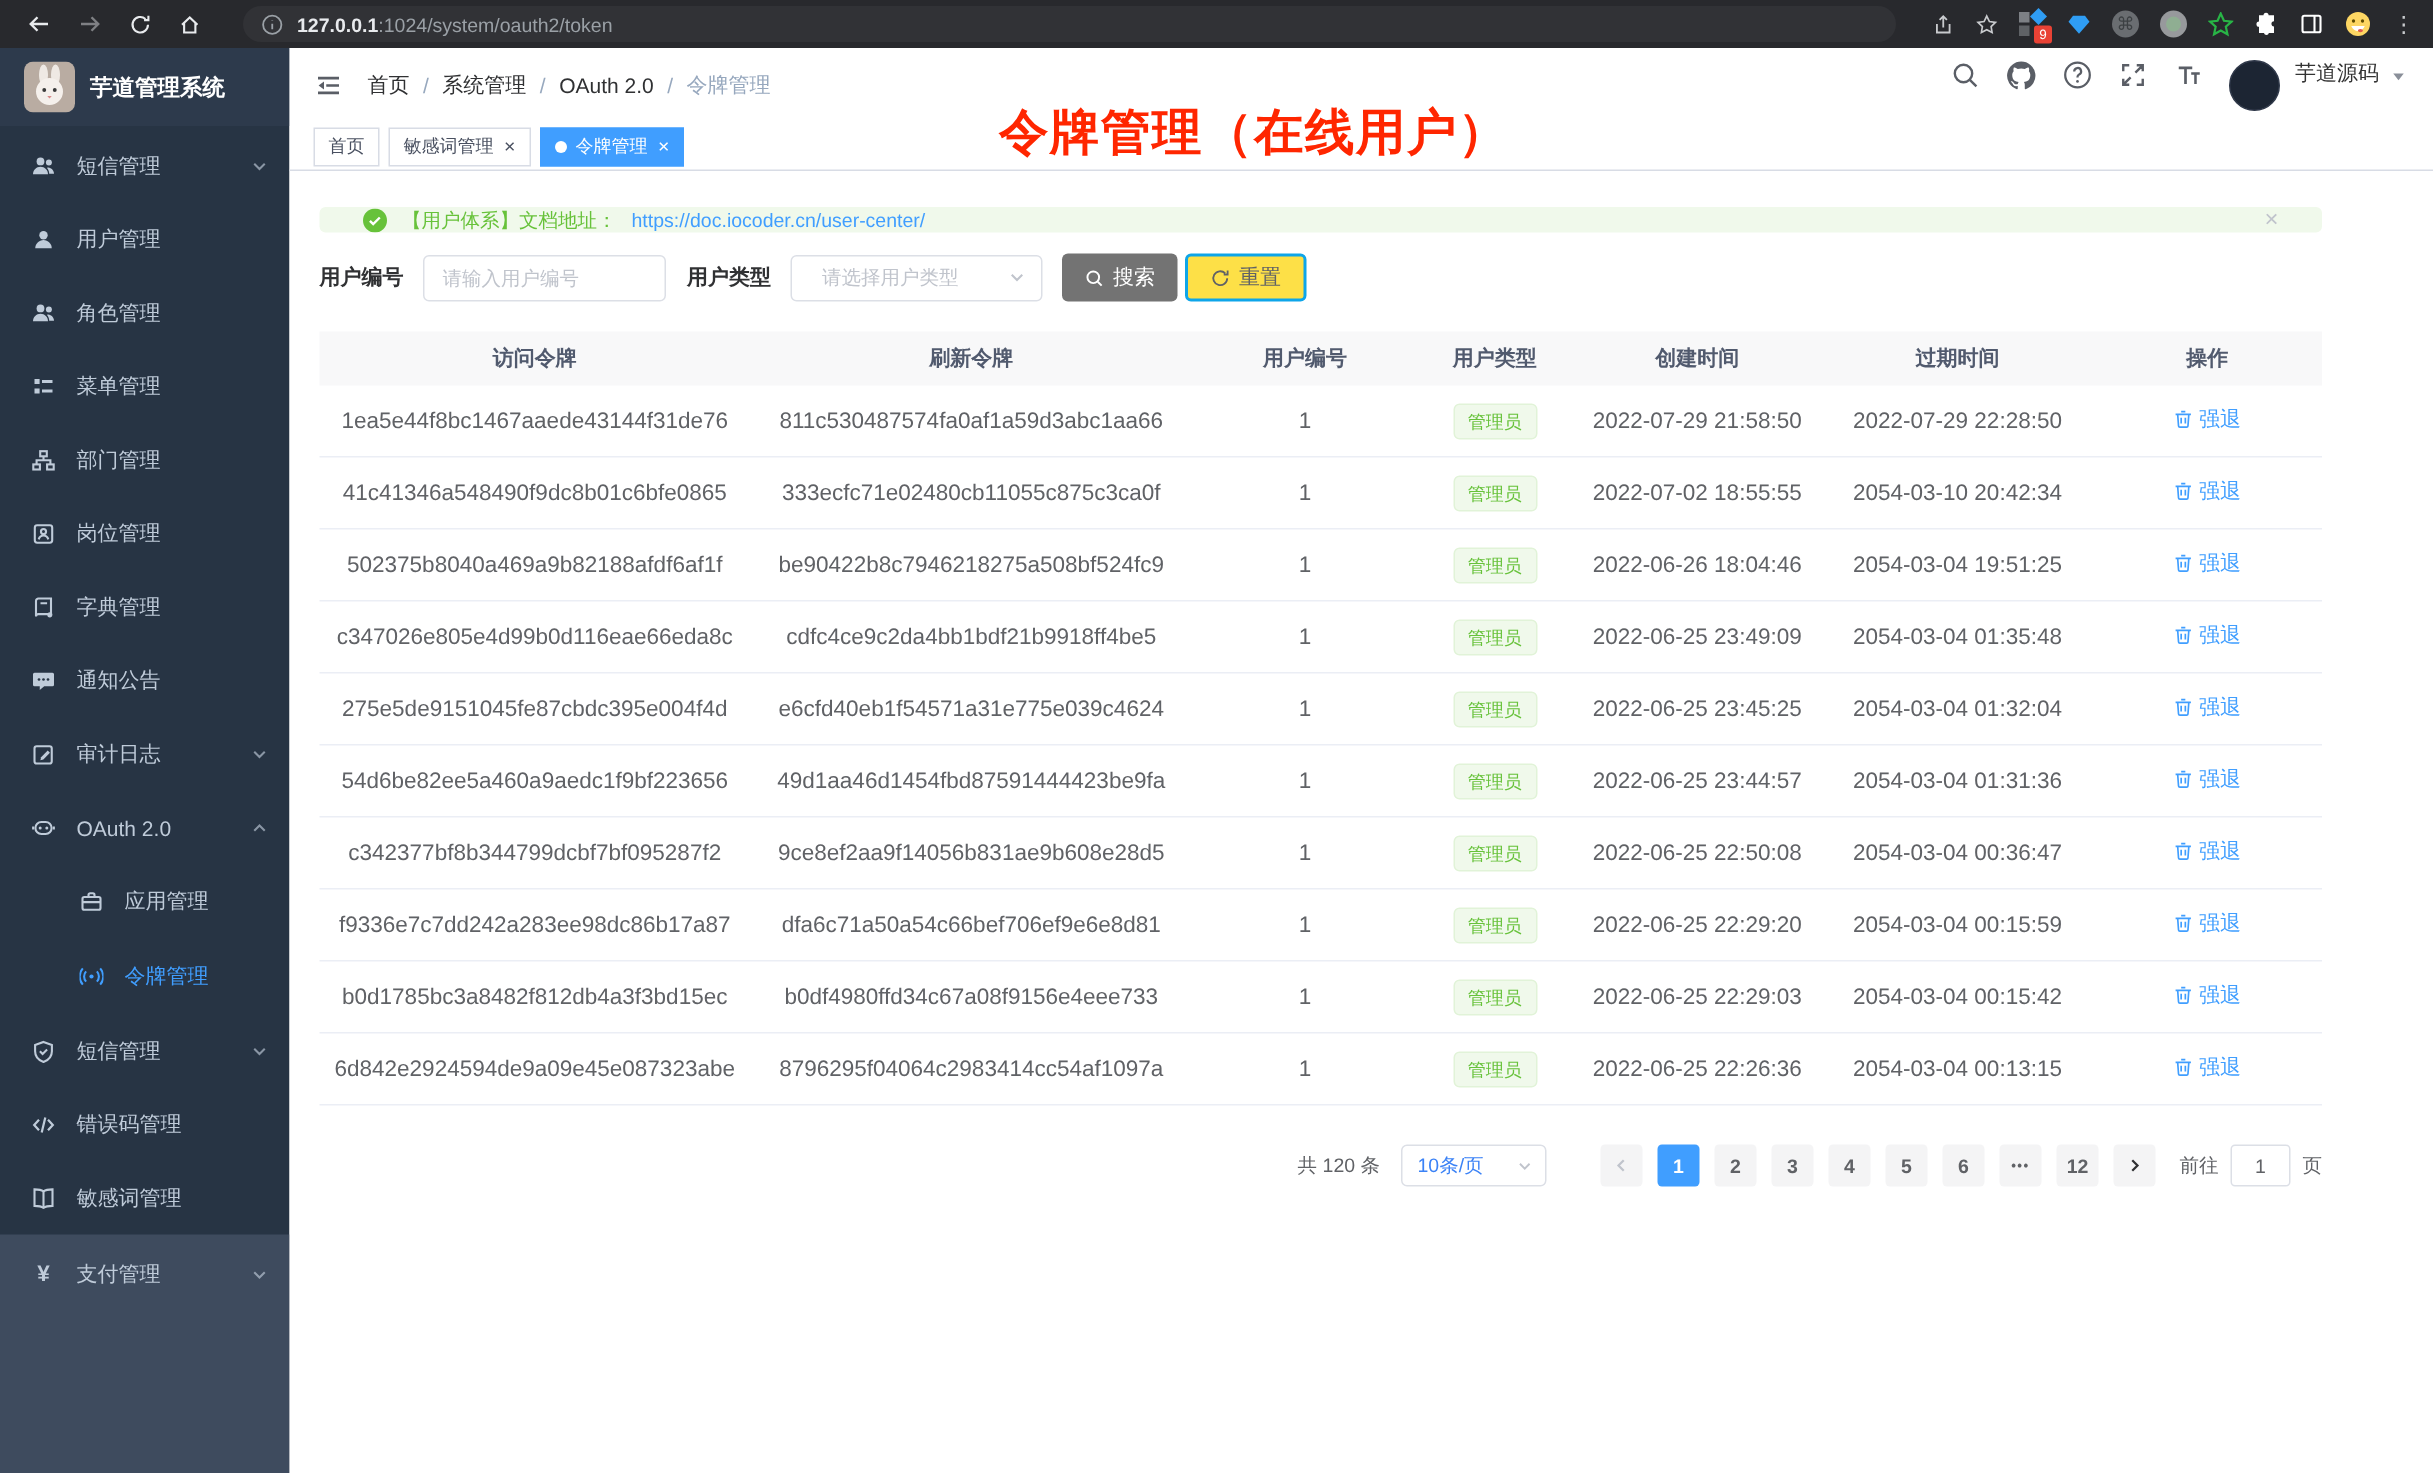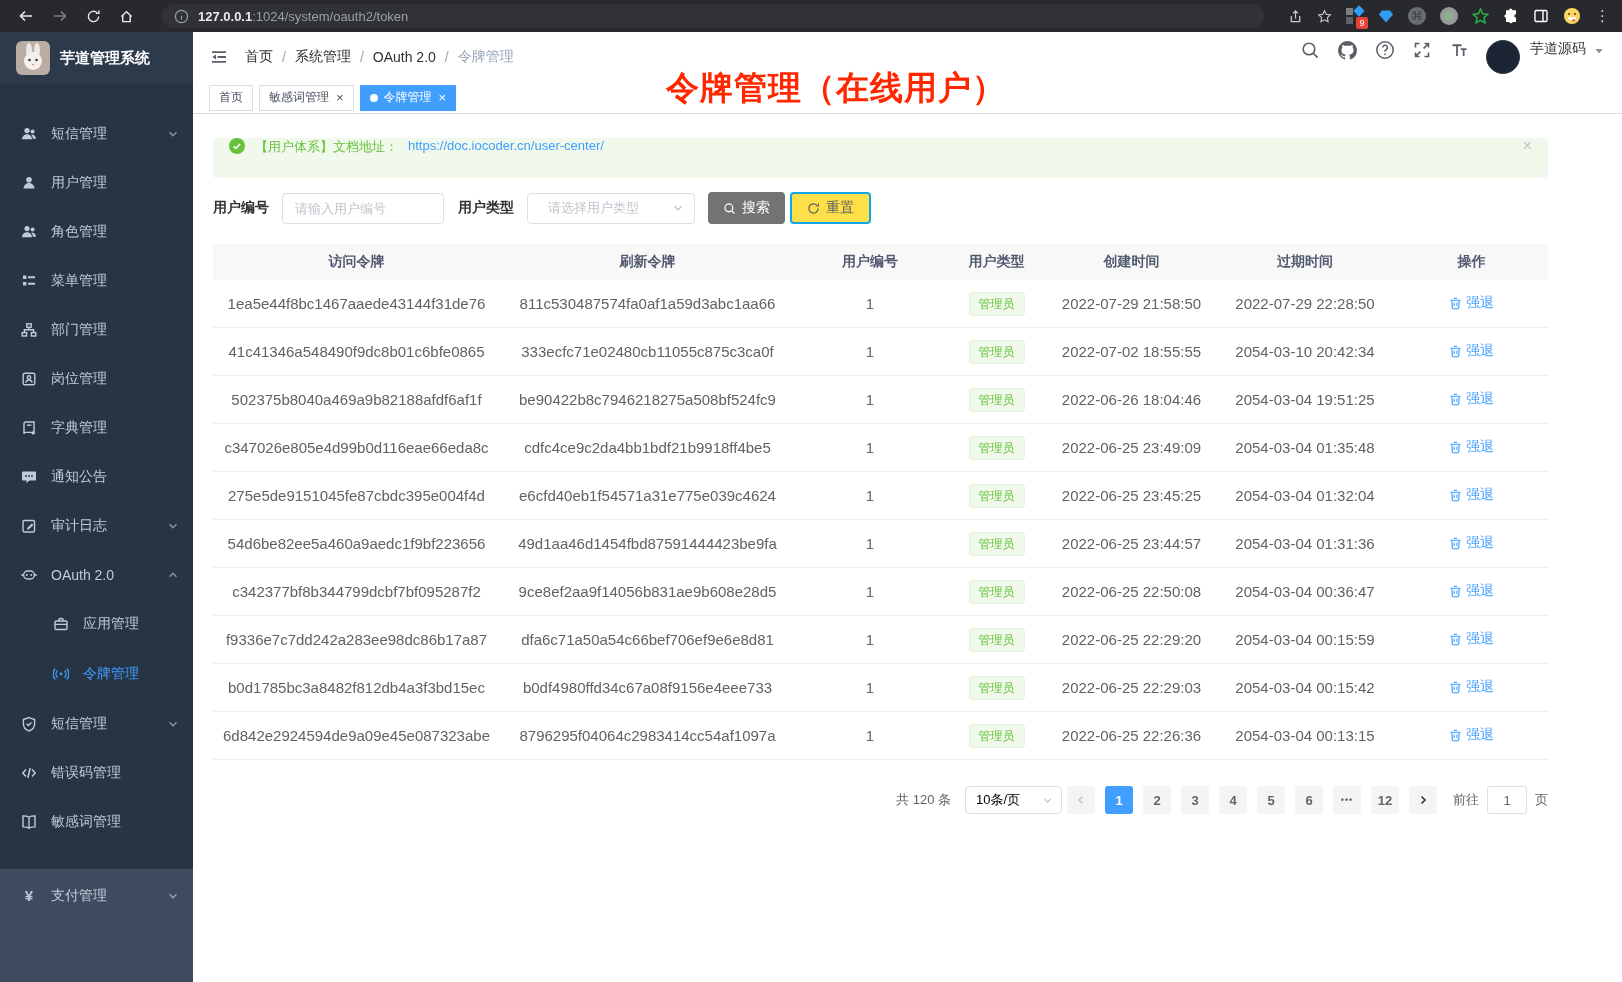--- a/index.html
+++ b/index.html
@@ -23,21 +23,21 @@
   .circ { width:18px; height:18px; border-radius:50%; display:flex; align-items:center; justify-content:center; }
   .circ.cmd { background:#6a6d71; color:#3c4043; font-size:12px; }
   .circ.ring { background:#97999c; }
   .circ.ring i { width:10px; height:10px; border-radius:50%; background:#8fae92; display:block; }
   .dots3 { color:#c8cacd; font-size:15px; letter-spacing:0; }
 
   
   .app { position:absolute; top:32px; left:0; right:0; bottom:0; display:flex; }
 
   
-  .sidebar { width:193px; background:#273444; color:#bfcbd9; display:flex; flex-direction:column;gap:23px; }
+  .sidebar { width:193px; background:#273444; color:#bfcbd9; display:flex; flex-direction:column; }
   .logo-row { height:52px; flex:none; display:flex; align-items:center; gap:10px; padding-left:16px; background:#2d3a4c; }
   .app-title { color:#fff; font-size:15px; font-weight:bold; white-space:nowrap; }
   .s-menu { flex:none; padding-top:2px; }
   .s-menu-bottom { flex:1; background:#3e4b5e; padding-top:2px; }
   .s-item { height:49px; display:flex; align-items:center; gap:13px; padding:0 14px 0 20px; font-size:14px; cursor:pointer; white-space:nowrap; }
   .s-item.child { padding-left:52px; height:50px; }
   .s-item.active { color:#409eff; }
   .s-icon { width:18px; height:18px; display:flex; align-items:center; justify-content:center; font-size:15px; font-weight:bold; flex:none; }
   .s-arrow { margin-left:auto; opacity:.65; }
   .s-arrow.up svg { transform:rotate(180deg); }
@@ -59,21 +59,21 @@
   .tabsbar { height:32px; flex:none; border-bottom:1px solid #d8dce5; display:flex; align-items:center; gap:6px; padding:0 16px; }
   .tab { height:26px; display:inline-flex; align-items:center; gap:6px; padding:0 9px; border:1px solid #d8dce5; font-size:12px; color:#495060; background:#fff; cursor:pointer; }
   .tab .dot { width:8px; height:8px; border-radius:50%; background:#fff; }
   .tab.active { background:#409eff; border-color:#409eff; color:#fff; }
   .tab .x { font-size:13px; margin-left:1px; }
 
   
   .content { flex:1; padding:24px 0 0 20px; overflow:hidden; }
   .content-inner { width:1335px; }
 
-  .alert { height:40px; background:#f0f9eb; border-radius:4px; display:flex; align-items:flex-start; gap:10px; padding:0 16px; font-size:13px; color:#67c23a; }
+  .alert { height:17px; background:#f0f9eb; border-radius:4px; display:flex; align-items:center; gap:10px; padding:0 29px; font-size:13px; color:#67c23a; }
   .alert .lnk { color:#409eff; cursor:pointer; }
   .alert .aclose { margin-left:auto; color:#c0c4cc; font-size:16px; cursor:pointer; line-height:1; }
 
   .filters { margin-top:14px; display:flex; align-items:center; font-size:14px; }
   .f-label { font-weight:bold; color:#303133; margin-right:13px; }
   .f-input { width:162px; height:31px; border:1px solid #dcdfe6; border-radius:4px; padding:0 12px; font-size:13px; color:#606266; outline:none; margin-right:14px; font-family:inherit; }
   .f-input::placeholder { color:#c0c4cc; }
   .f-select { width:168px; height:31px; border:1px solid #dcdfe6; border-radius:4px; padding:0 10px 0 20px; font-size:13px; color:#c0c4cc; display:flex; align-items:center; justify-content:space-between; margin-right:13px; cursor:pointer; }
   .btn { height:32px; border:none; border-radius:4px; font-size:14px; display:inline-flex; align-items:center; gap:6px; padding:0 15px; cursor:pointer; font-family:inherit; }
   .btn-primary { background:#737373; color:#fff; margin-right:5px; }
@@ -86,21 +86,21 @@
   .trow { display:flex; align-items:center; height:48px; border-bottom:1px solid #ebeef5; }
   .td { font-size:15px; color:#606266; text-align:center; }
   .c1{width:287px}.c2{width:295px}.c3{width:150px}.c4{width:103px}.c5{width:167px}.c6{width:180px}.c7{width:153px}
   .badge { display:inline-block; background:#f0f9eb; border:1px solid #e1f3d8; color:#67c23a; font-size:12px; line-height:22px; padding:0 9px; border-radius:4px; }
   .force { color:#409eff; display:inline-flex; align-items:center; gap:4px; font-size:14px; cursor:pointer; text-decoration:none; }
   .force .ticon { display:flex; }
 
   
   .pagination { margin-top:26px; display:flex; align-items:center; justify-content:flex-end; }
   .pg-total { font-size:13px; color:#606266; margin-right:14px; }
-  .pg-size { width:97px; height:28px; border:1px solid #dcdfe6; border-radius:4px; display:flex; align-items:center; justify-content:space-between; padding:0 8px 0 10px; font-size:13px; color:#000000; margin-right:5px; cursor:pointer; }
+  .pg-size { width:97px; height:28px; border:1px solid #dcdfe6; border-radius:4px; display:flex; align-items:center; justify-content:space-between; padding:0 8px 0 10px; font-size:13px; color:#3b82f6; margin-right:36px; cursor:pointer; }
   .pg-pages { display:flex; align-items:center; gap:10px; }
   .pg-btn { min-width:28px; height:28px; background:#f4f4f5; border:none; border-radius:3px; font-size:13px; font-weight:bold; color:#606266; display:flex; align-items:center; justify-content:center; cursor:pointer; font-family:inherit; }
   .pg-btn.active { background:#409eff; color:#fff; }
   .pg-btn.more { font-size:9px; letter-spacing:1px; }
   .pg-btn.nav.first { color:#c0c4cc; }
   .pg-goto { display:flex; align-items:center; gap:8px; font-size:13px; color:#606266; margin-left:16px; }
   .pg-goto input { width:40px; height:28px; border:1px solid #dcdfe6; border-radius:3px; text-align:center; font-size:13px; color:#606266; outline:none; font-family:inherit; }
 
   
   .annotation { position:absolute; left:666px; top:66px; font-size:33px; font-weight:600; color:#ff2600; white-space:nowrap; z-index:60; letter-spacing:1px; }

